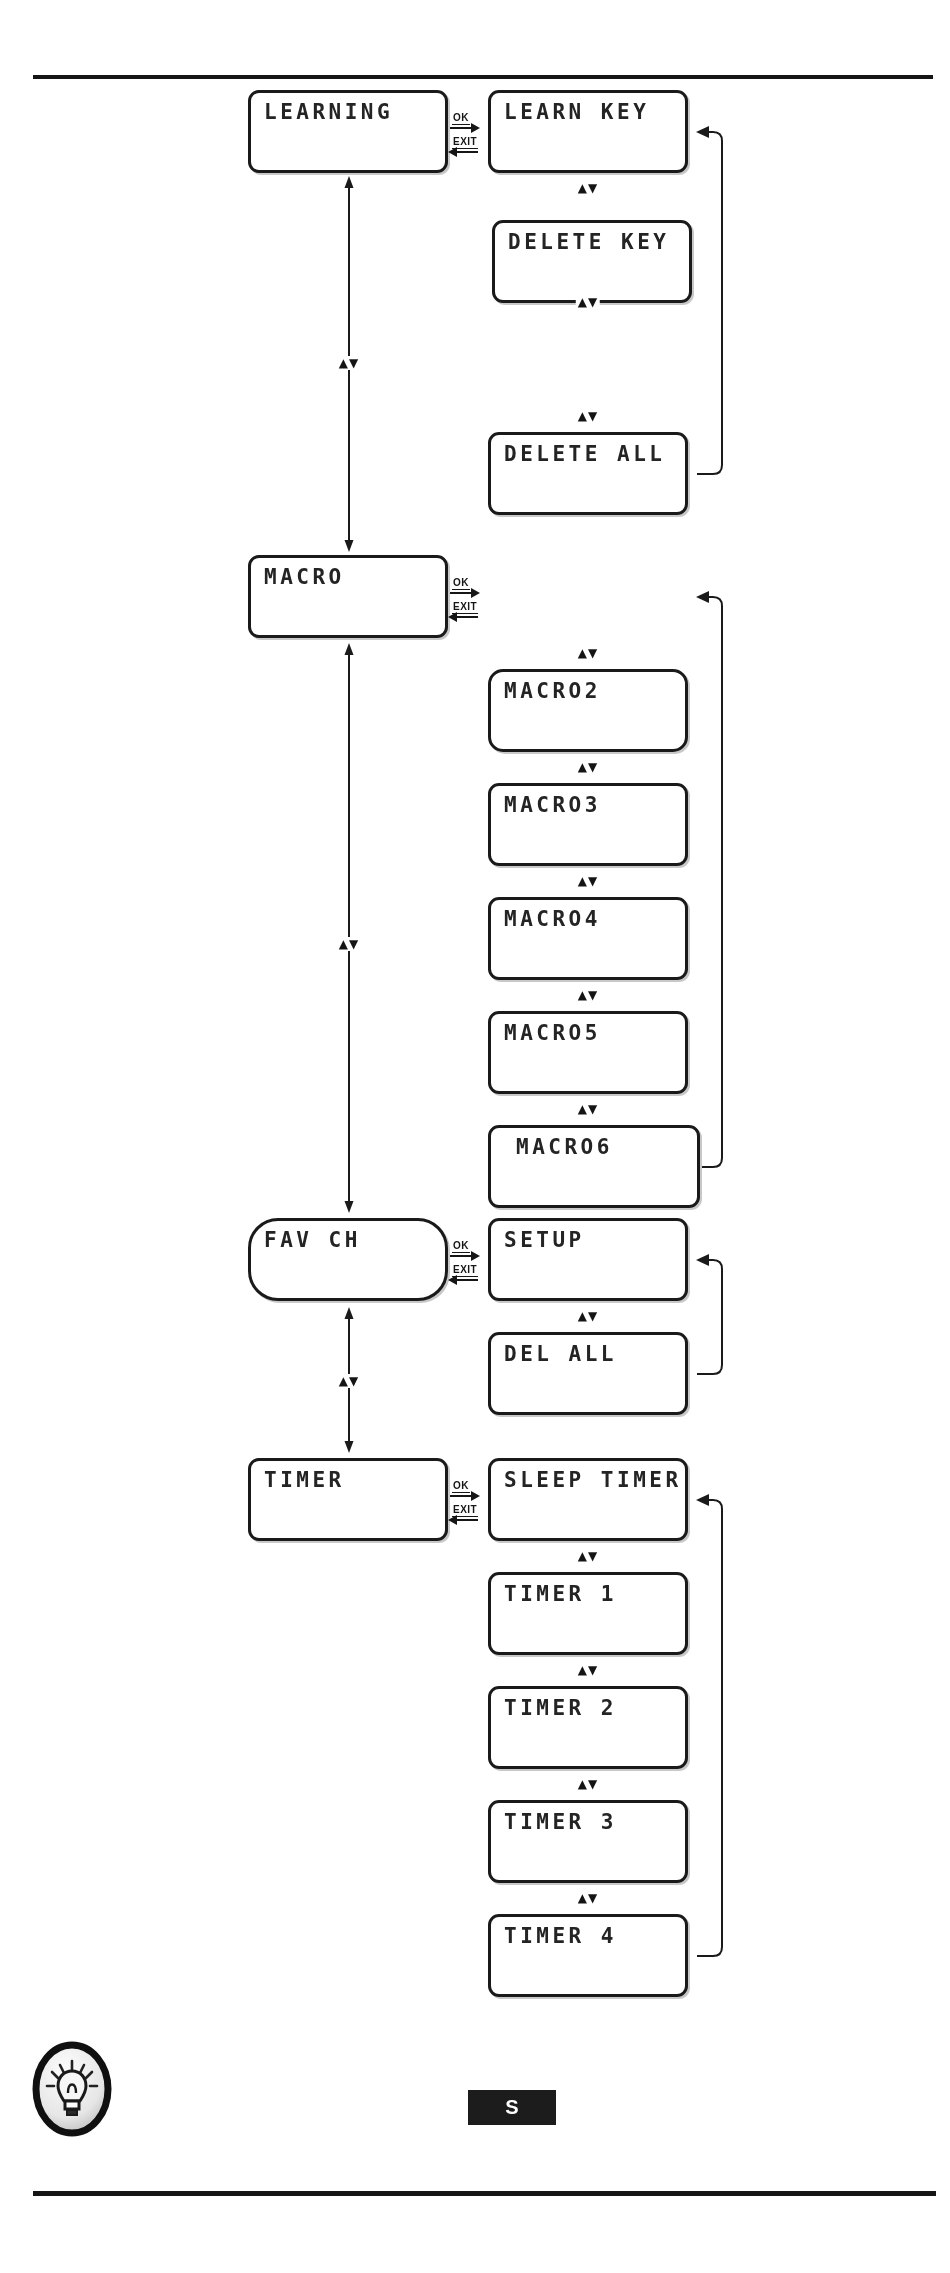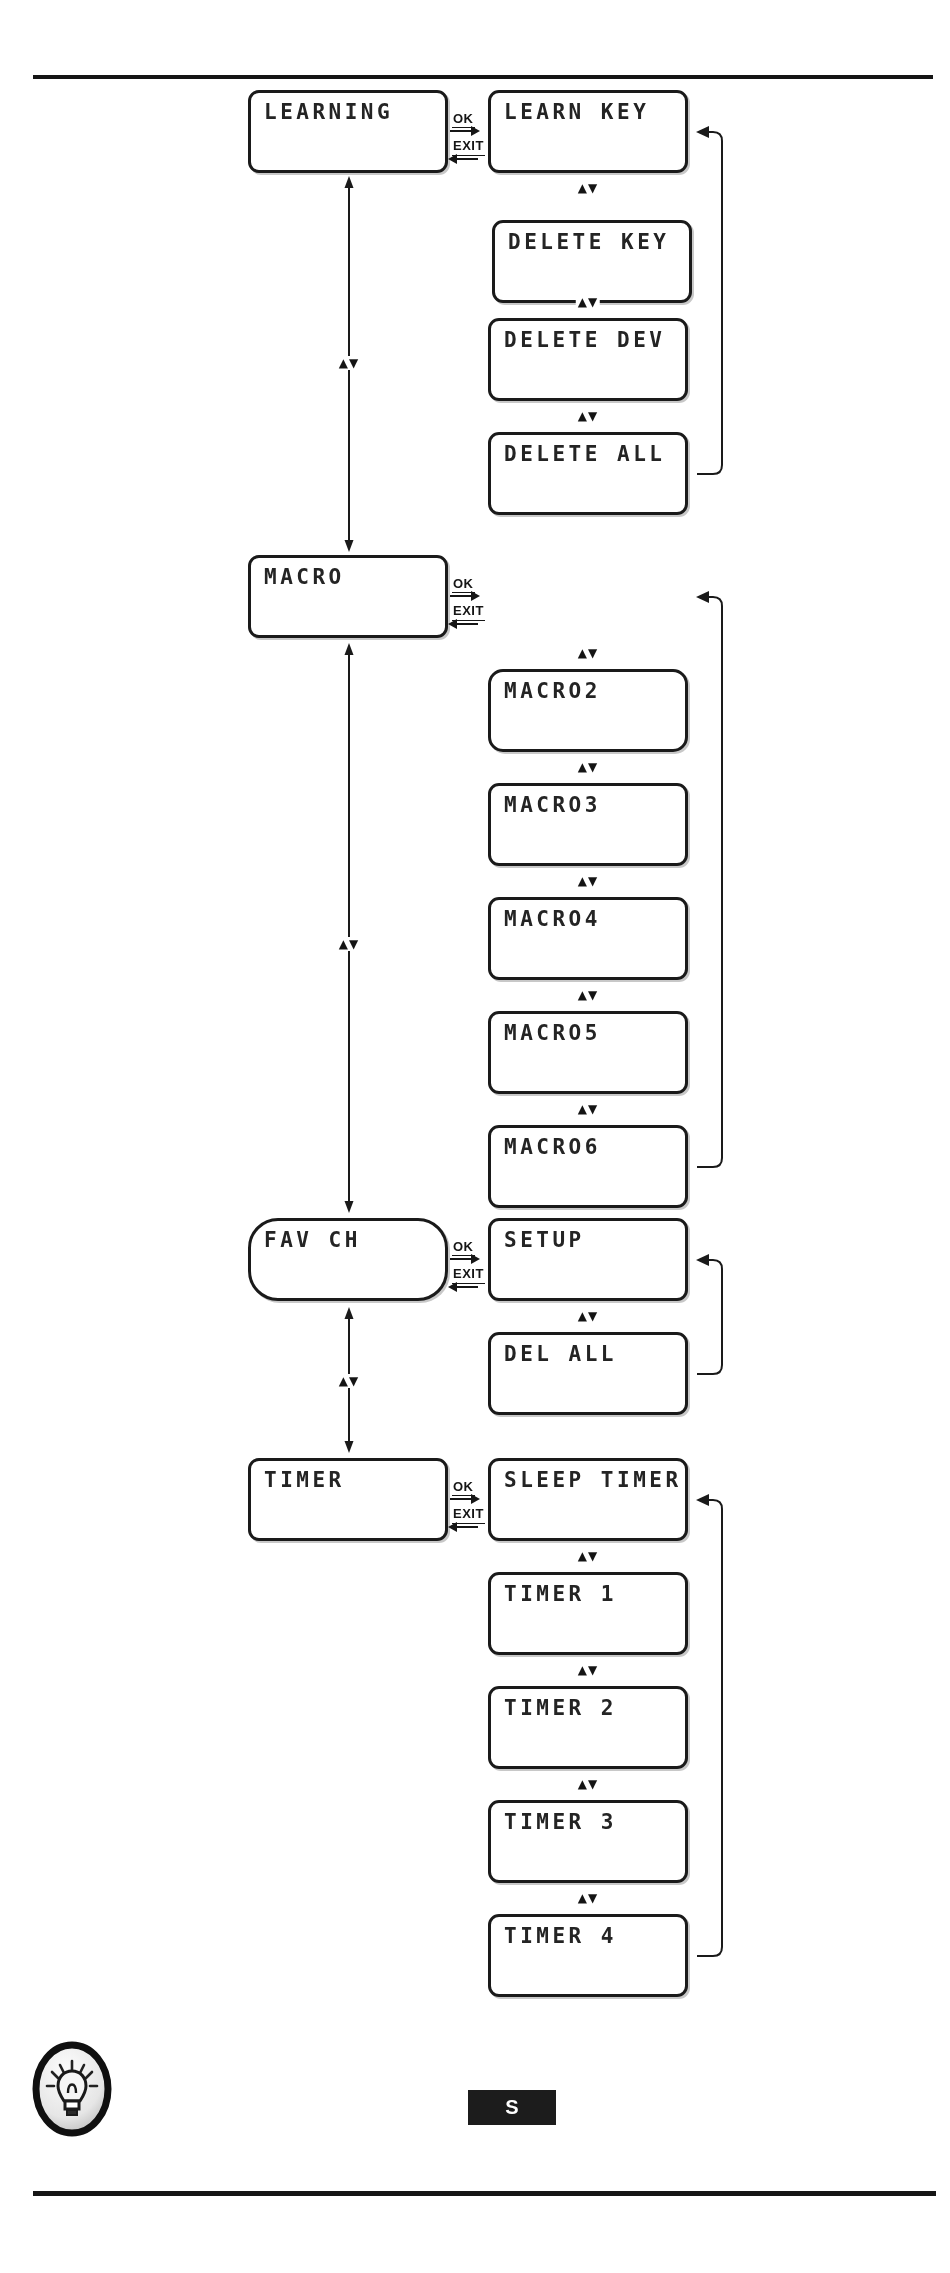--- a/index.html
+++ b/index.html
@@ -15,21 +15,21 @@
               letter-spacing:3.5px; color:#242424; white-space:nowrap;
               font-family:"DejaVu Sans Mono", monospace; }
 
   .updown { position:absolute; transform:translateX(-50%); font-size:12px; line-height:1;
             letter-spacing:1px; color:#141414; background:#ffffff; padding:1px 2px;
             font-family:"DejaVu Sans", sans-serif; }
 
   .cmd-pair { position:absolute; left:450px; width:30px; display:flex; flex-direction:column; gap:7px; }
   .cmd { display:flex; flex-direction:column; }
   .cmd-label { align-self:flex-start; margin-left:2px; padding:0 1px 1px 1px;
-               font-family:"Liberation Sans","DejaVu Sans",sans-serif; font-size:13px; font-weight:bold;
+               font-family:"Liberation Sans","DejaVu Sans",sans-serif; font-size:10px; font-weight:bold;
                letter-spacing:0.5px; line-height:1.1; color:#161616; border-bottom:1.6px solid #161616; }
   .arrow-line { position:relative; width:28px; height:2px; background:#161616; margin-top:2px; }
   .arrow-r::after { content:""; position:absolute; right:-2px; top:-4px; width:0; height:0;
                     border-left:9px solid #161616; border-top:5px solid transparent; border-bottom:5px solid transparent; }
   .arrow-l::after { content:""; position:absolute; left:-2px; top:-4px; width:0; height:0;
                     border-right:9px solid #161616; border-top:5px solid transparent; border-bottom:5px solid transparent; }
 
   .s-badge { position:absolute; left:468px; top:2090px; width:88px; height:35px; background:#1c1c1c;
              display:flex; align-items:center; justify-content:center; }
   .s-badge span { color:#ffffff; font-family:"Liberation Sans","DejaVu Sans",sans-serif;
@@ -84,40 +84,37 @@
   <div class="lcd-box" style="left:248px; top:1458px;">
     <span class="lcd-text">TIMER</span>
     </div>
 
   <div class="lcd-box" style="left:488px; top:90px;">
     <span class="lcd-text">LEARN KEY</span>
     </div>
   <div class="lcd-box" style="left:492px; top:204px;margin-top:16px;">
     <span class="lcd-text">DELETE KEY</span>
     </div>
-  <div class="lcd-box" style="left:488px; top:318px;">
-    <span class="lcd-text">DELETE DEV</span>
-    </div>
   <div class="lcd-box" style="left:488px; top:432px;">
     <span class="lcd-text">DELETE ALL</span>
     </div>
 
   <div class="lcd-box" style="left:488px; top:669px;border-radius:15px;">
     <span class="lcd-text">MACRO2</span>
     </div>
   <div class="lcd-box" style="left:488px; top:783px;">
     <span class="lcd-text">MACRO3</span>
     </div>
   <div class="lcd-box" style="left:488px; top:897px;">
     <span class="lcd-text">MACRO4</span>
     </div>
   <div class="lcd-box" style="left:488px; top:1011px;">
     <span class="lcd-text">MACRO5</span>
     </div>
-  <div class="lcd-box" style="left:488px; top:1125px;">
+  <div class="lcd-box" style="left:488px; top:1125px;padding-left:12px;">
     <span class="lcd-text">MACRO6</span>
     </div>
 
   <div class="lcd-box" style="left:488px; top:1218px;">
     <span class="lcd-text">SETUP</span>
     </div>
   <div class="lcd-box" style="left:488px; top:1332px;">
     <span class="lcd-text">DEL ALL</span>
     </div>
 

